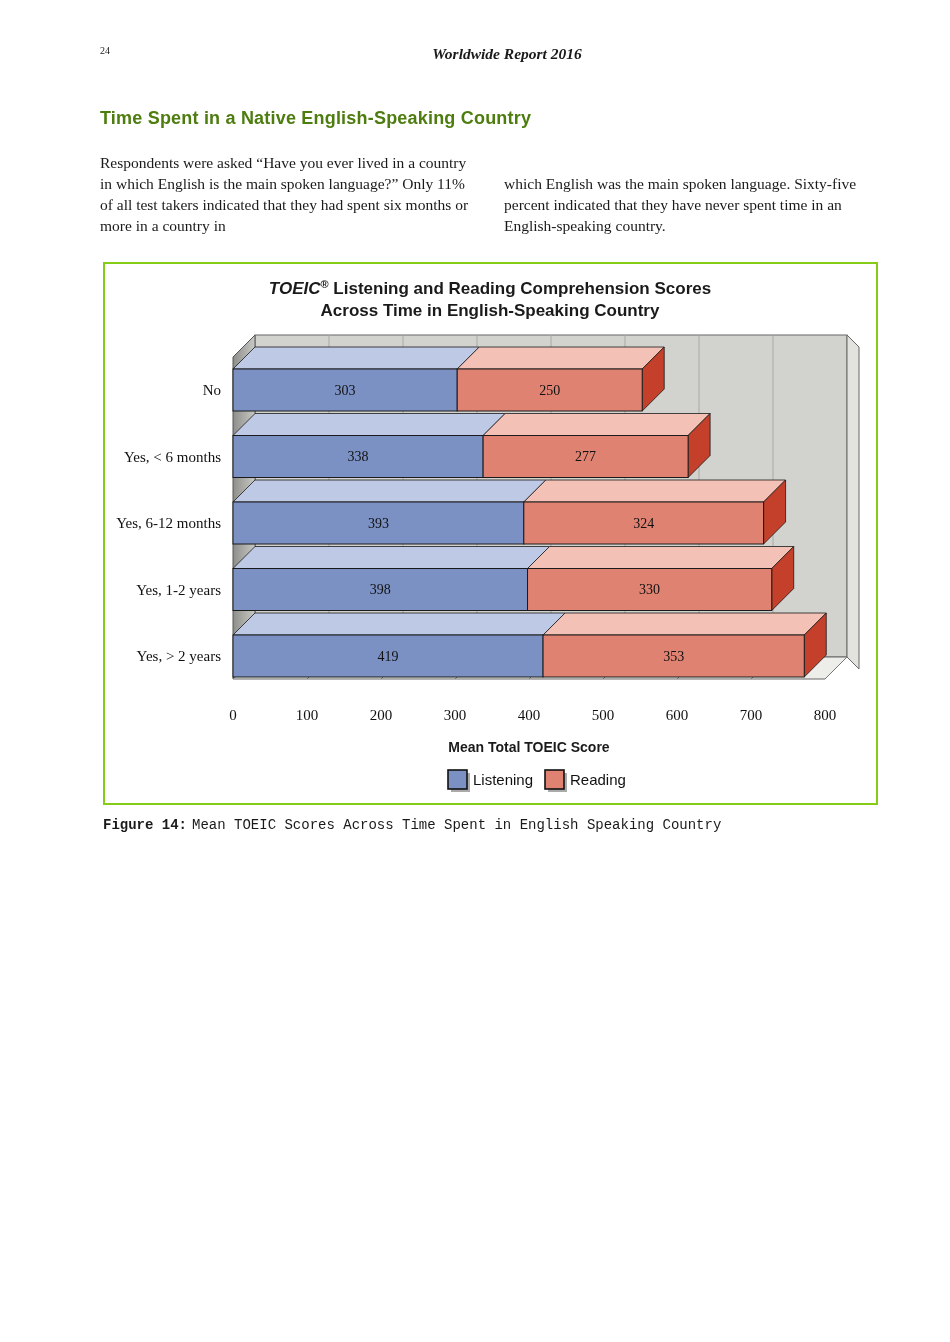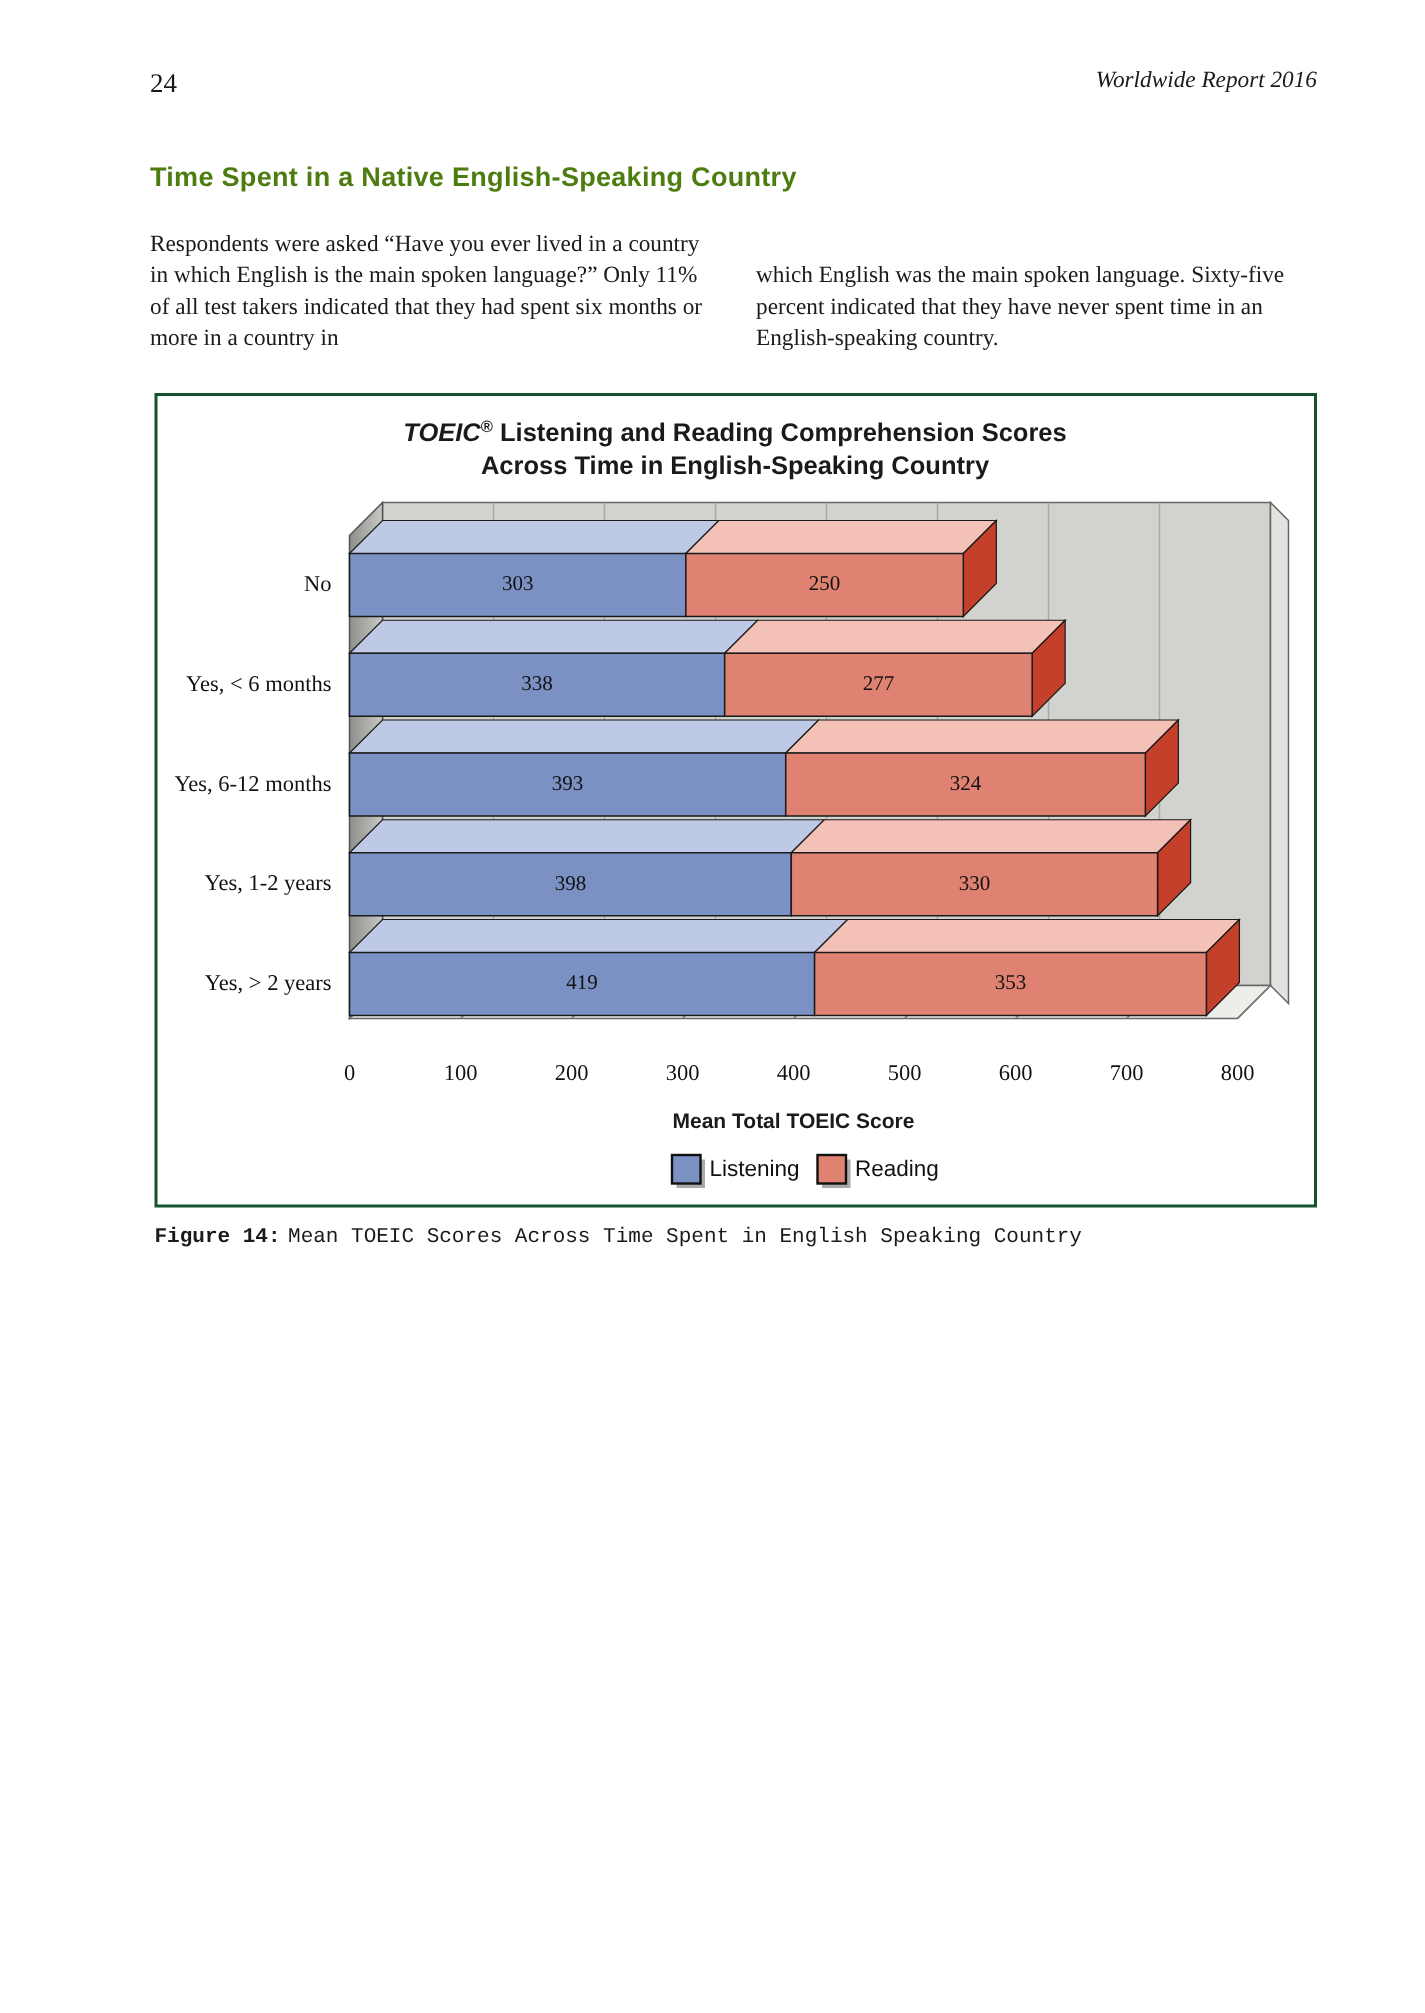--- a/index.html
+++ b/index.html
@@ -3,42 +3,42 @@
 <meta charset="utf-8">
 <style>
   * { margin:0; padding:0; box-sizing:border-box; }
   html,body { background:#ffffff; }
   .page {
     position:relative; width:950px; height:1342px; background:#ffffff;
     font-family:"Liberation Serif", serif; color:#1a1a1a; overflow:hidden;
   }
   .page-number {
     position:absolute; left:100px; top:45px;
-    font-size:18px; color:#1a1a1a;
+    font-size:10px; color:#1a1a1a;
   }
   .report-title {
-    position:absolute; left:100px; top:45px; width:778px; text-align:right;
-    font-size:15.5px; font-style:italic; font-weight:normal; color:#1a1a1a;
+    position:absolute; left:118px; top:45px; width:778px; text-align:center;
+    font-size:15.5px; font-style:italic; font-weight:bold; color:#1a1a1a;
   }
   .section-title {
     position:absolute; left:100px; top:108px; width:780px;
     font-family:"Liberation Sans", sans-serif; font-weight:bold;
     font-size:18px; letter-spacing:0.2px; color:#4d7c0f;
   }
   .body-columns {
     position:absolute; left:100px; top:152px; width:780px;
     display:flex; gap:28px;align-items:flex-end;
   }
   .body-columns p {
     flex:1 1 0; font-size:15.5px; line-height:21px; color:#1a1a1a;
     text-align:left;
   }
   .chart-box {
     position:absolute; left:103px; top:262px; width:775px; height:543px;
-    border:2px solid #14532d; background:#ffffff;
+    border:2px solid #84cc16; background:#ffffff;
   }
   .chart-box svg { display:block; width:771px; height:539px; }
   .figure-caption {
     position:absolute; left:103px; top:817px; width:780px;
     font-family:Liberation Mono, monospace; font-size:14px; color:#1a1a1a;
   }
   .figure-caption b { font-weight:bold; }
   .figure-caption span { margin-left:5px; }
 </style>
 </head>

